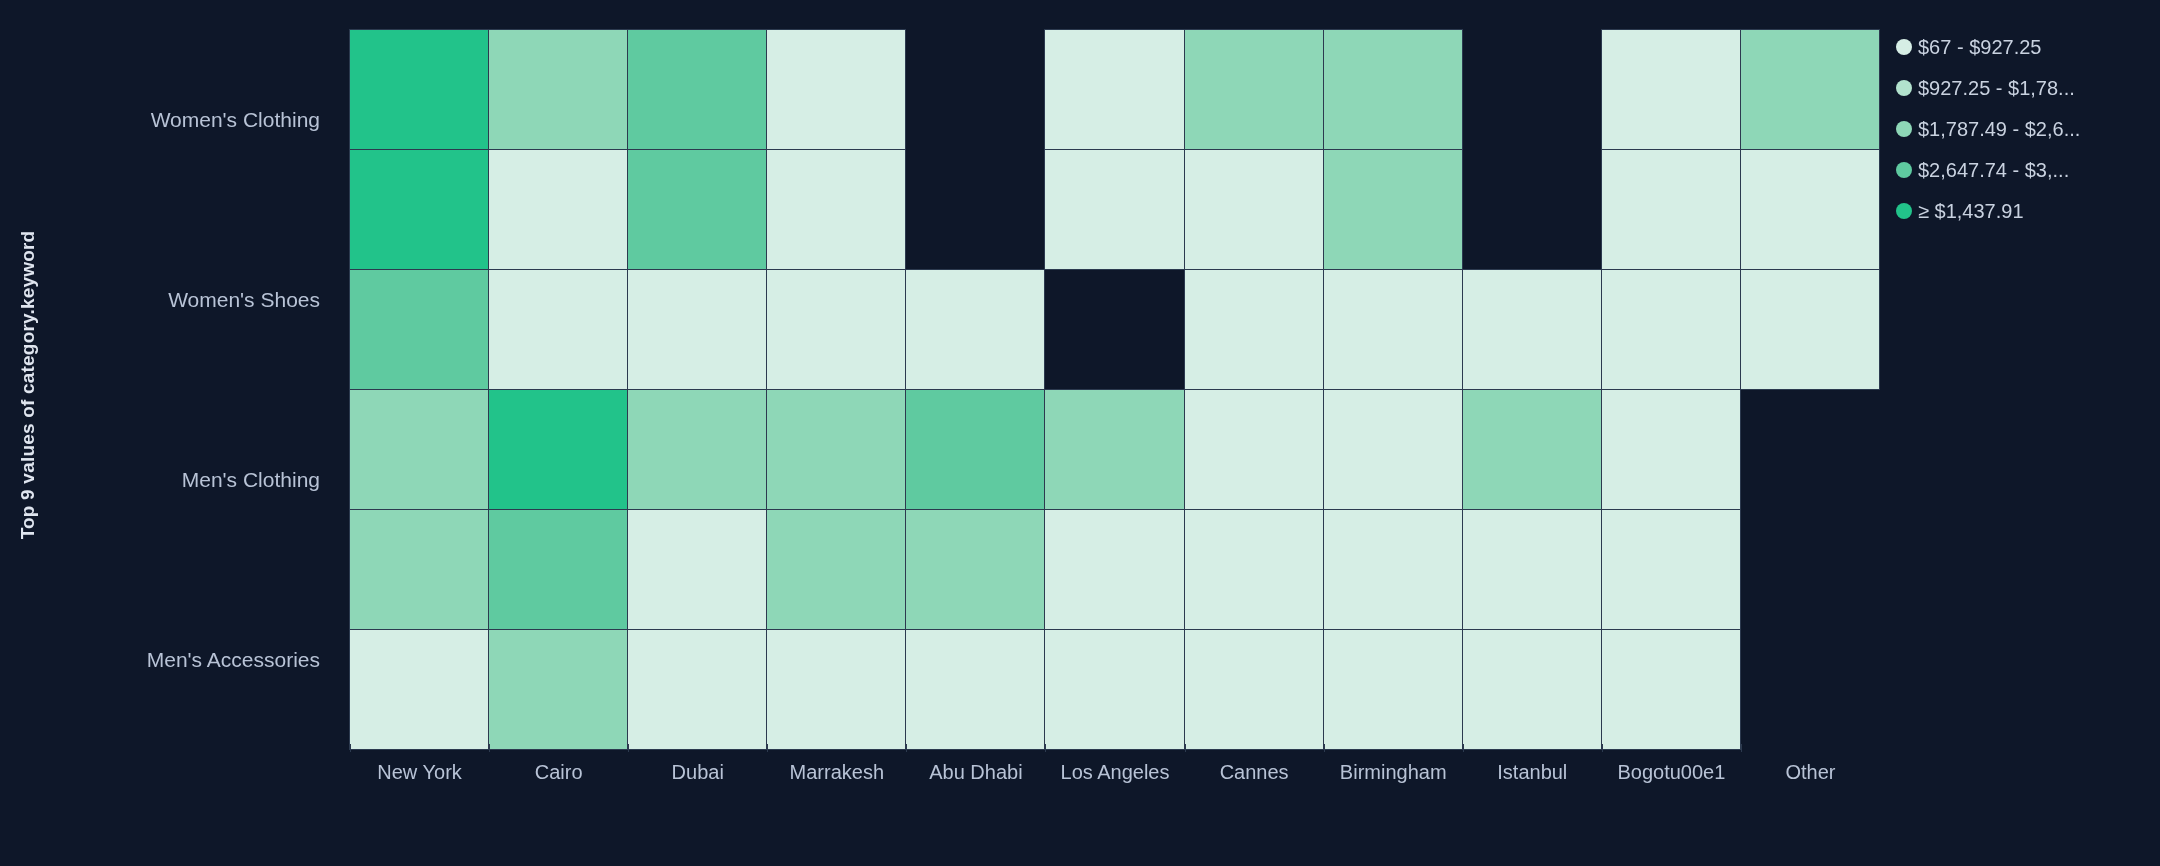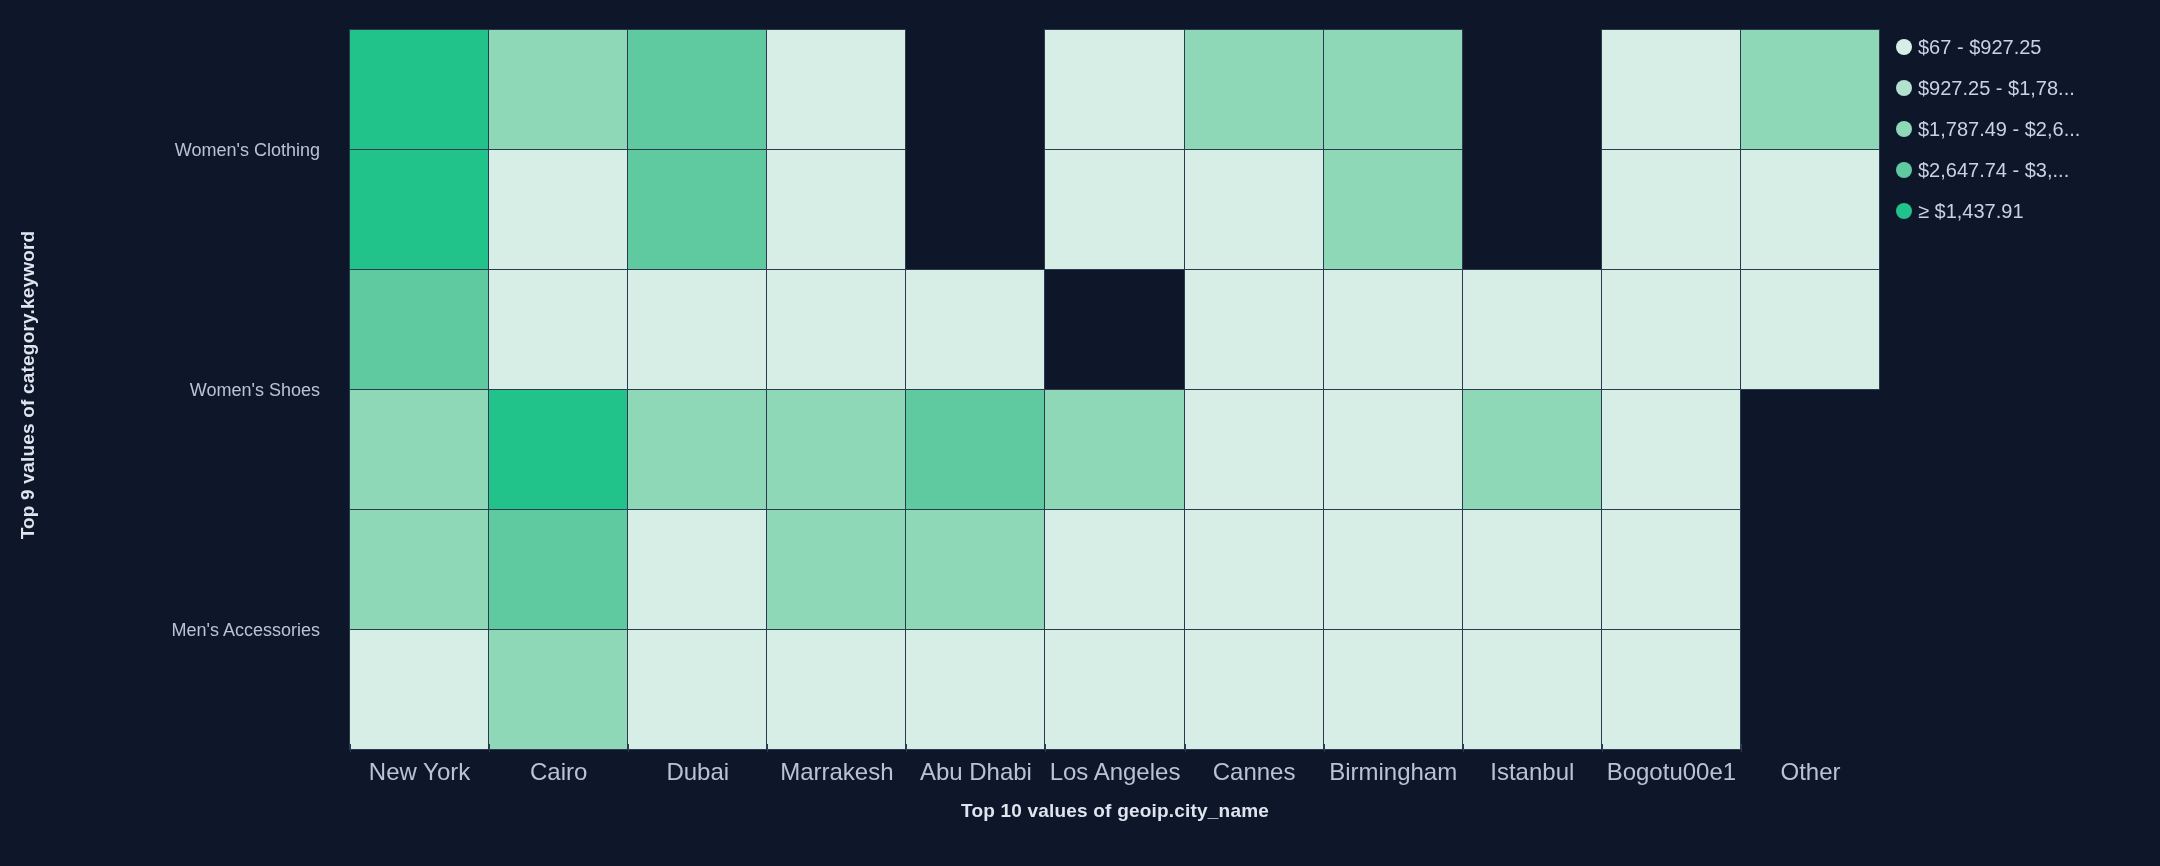--- a/index.html
+++ b/index.html
@@ -38,21 +38,21 @@
     position:absolute;
     left:40px;  top:30px;
     width:294px; height:720px;
     display:flex; flex-direction:column;
   }
   .y-tick {
     flex:1 1 0;
     display:flex; align-items:center; justify-content:flex-end;
     padding-right:14px;
     color:#b8c3d6;
-    font-size:18px;
+    font-size:21px;
     white-space:nowrap;
   }
 
   
   .plot {
     position:absolute;
     left:350px; top:30px;
     width:1530px; height:720px;
   }
   .hm-row {
@@ -76,21 +76,21 @@
     position:absolute;
     left:350px; top:752px;
     width:1530px; height:40px;
     display:flex;
   }
   .x-tick {
     flex:1 1 0;
     min-width:0;
     display:flex; align-items:center; justify-content:center;
     color:#b8c3d6;
-    font-size:24px;
+    font-size:20px;
     white-space:nowrap;
     position:relative;
   }
   .x-tick::before {
     content:"";
     position:absolute;
     top:-8px; left:0;
     width:1px; height:8px;
     background:#2c3a4f;
   }
@@ -138,20 +138,21 @@
 
 <div id="viz">
 
   <div class="y-axis-title">
     <span>Top 9 values of category.keyword</span>
   </div>
 
   <div class="y-ticks" id="y-ticks">
       <div class="y-tick">Women's Clothing</div>
       <div class="y-tick">Women's Shoes</div>
+      <div class="y-tick">Men's Clothing</div>
       <div class="y-tick">Men's Accessories</div>
     </div>
 
   <div class="plot" id="plot">
       <div class="hm-row">
         <div class="hm-cell" style="background: rgb(34, 195, 138);"></div>
         <div class="hm-cell" style="background: rgb(142, 215, 183);"></div>
         <div class="hm-cell" style="background: rgb(95, 202, 160);"></div>
         <div class="hm-cell" style="background: rgb(214, 238, 229);"></div>
         <div class="hm-cell empty"></div>
@@ -236,21 +237,20 @@
       <div class="x-tick">Marrakesh</div>
       <div class="x-tick">Abu Dhabi</div>
       <div class="x-tick">Los Angeles</div>
       <div class="x-tick">Cannes</div>
       <div class="x-tick">Birmingham</div>
       <div class="x-tick">Istanbul</div>
       <div class="x-tick">Bogotu00e1</div>
       <div class="x-tick">Other</div>
     </div>
 
-  <div class="x-axis-title">Top 10 values of geoip.city_name</div>
 
   <div class="legend" id="legend">
       <div class="legend-item">
         <span class="legend-swatch" style="background: rgb(214, 238, 229);"></span>
         <span class="legend-label">$67 - $927.25</span>
       </div>
       <div class="legend-item">
         <span class="legend-swatch" style="background: rgb(178, 226, 205);"></span>
         <span class="legend-label">$927.25 - $1,78...</span>
       </div>

